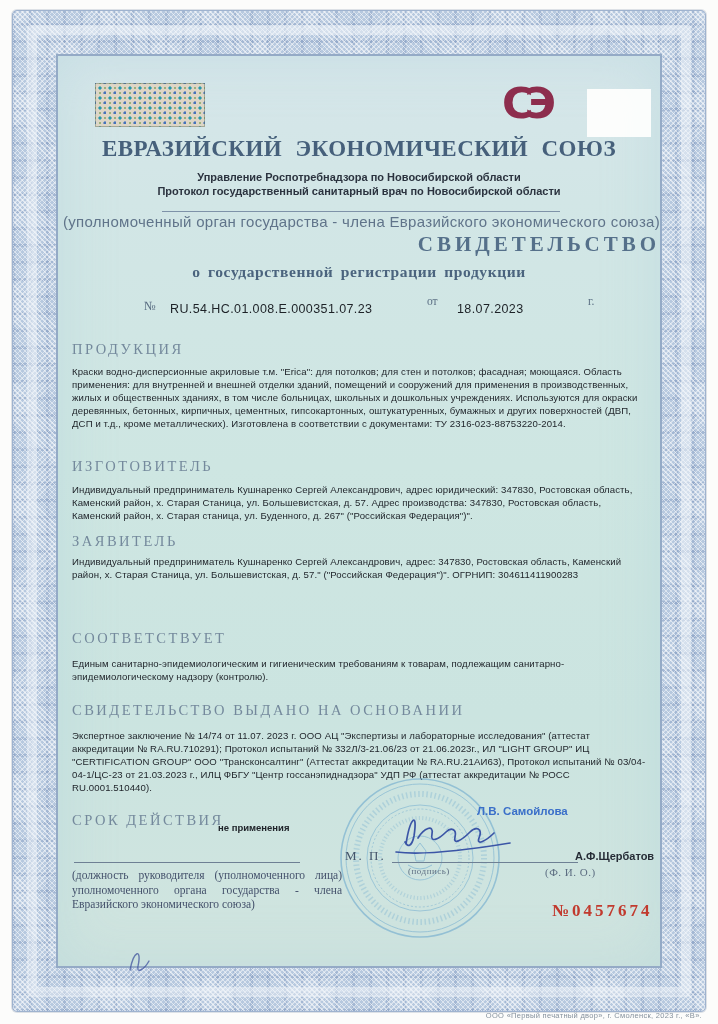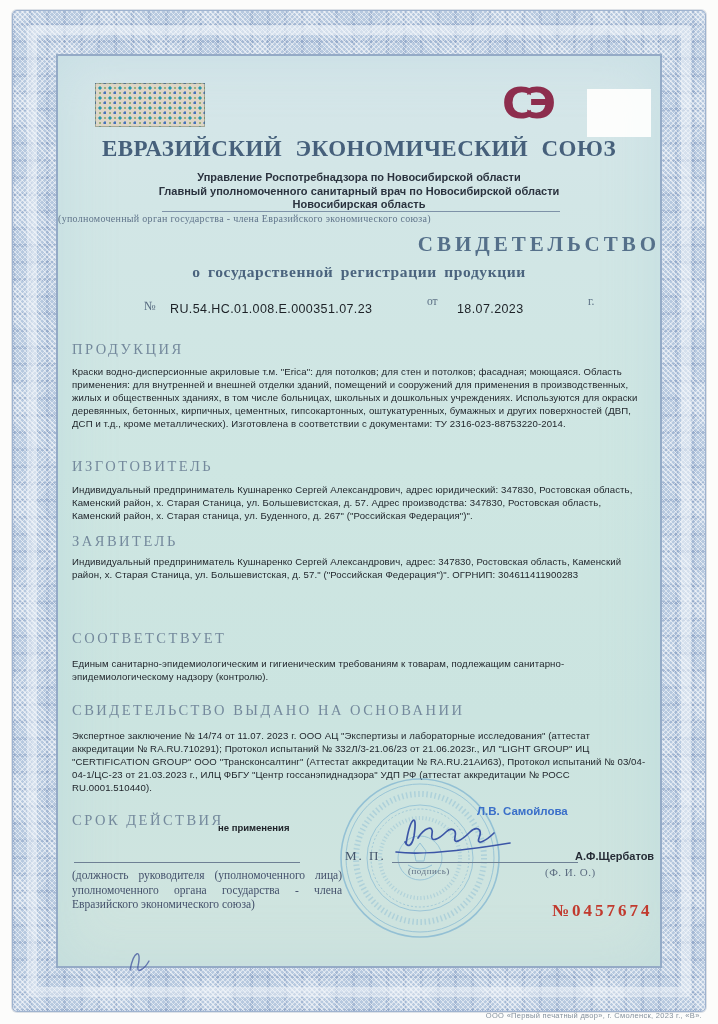--- a/index.html
+++ b/index.html
@@ -56,22 +56,22 @@
   
   .eaeu-title {
     left:0; top:80px; width:100%; text-align:center;
     font-family:"Liberation Serif", serif; font-weight:700;
     font-size:23px; color:#46607b; letter-spacing:.5px; word-spacing:7px;
   }
   .authority { left:0; top:115px; width:100%; text-align:center;
     font-size:11px; font-weight:700; color:#2b333f; line-height:13.5px; }
   .authority span { display:block; }
   .rule { left:104px; top:155px; width:398px; border-top:1px solid #7e92a8; }
-  .authority-note { left:0; top:157px; width:100%; text-align:left;
-    font-family:Liberation Serif, serif; font-size:10px; color:#60748a; letter-spacing:.3px; }
+  .authority-note { left:0; top:157px; width:100%; text-align:right;
+    font-family:Liberation Sans, sans-serif; font-size:15px; color:#60748a; letter-spacing:.3px; }
   .doc-title { left:0; top:176px; width:100%; text-align:right;
     font-family:"Liberation Serif", serif; font-weight:700;
     font-size:21px; color:#55708a; letter-spacing:4px; }
   .doc-subtitle { left:0; top:207px; width:100%; text-align:center;
     font-family:"Liberation Serif", serif; font-weight:700;
     font-size:15.5px; color:#4b647e; letter-spacing:.6px; word-spacing:3px; }
   .lbl-serif { font-family:"Liberation Serif", serif; color:#5a6e83; font-size:11.5px; }
   .no-label { left:86px; top:243px; font-size:12.5px; }
   .doc-number { left:112px; top:246px; font-size:12.5px; color:#1d2227; letter-spacing:.4px; }
   .ot-label { left:369px; top:239px; }
@@ -132,22 +132,21 @@
     <div class="abs holo"></div>
 
     <div class="abs se-logo">СЭ</div>
 
     <div class="abs sticker"></div>
 
     <div class="abs eaeu-title">ЕВРАЗИЙСКИЙ ЭКОНОМИЧЕСКИЙ СОЮЗ</div>
 
     <div class="abs authority">
       <span>Управление Роспотребнадзора по Новосибирской области</span>
-      <span>Главный уполномоченного санитарный врач по Новосибирской области</span>
-      <span>Новосибирская область</span>
+      <span>Протокол государственный санитарный врач по Новосибирской области</span>
     </div>
     <div class="abs rule"></div>
     <div class="abs authority-note">(уполномоченный орган государства - члена Евразийского экономического союза)</div>
 
     <div class="abs doc-title">СВИДЕТЕЛЬСТВО</div>
     <div class="abs doc-subtitle">о государственной регистрации продукции</div>
 
     <div class="abs lbl-serif no-label">№</div>
     <div class="abs doc-number">RU.54.HC.01.008.E.000351.07.23</div>
     <div class="abs lbl-serif ot-label">от</div>

